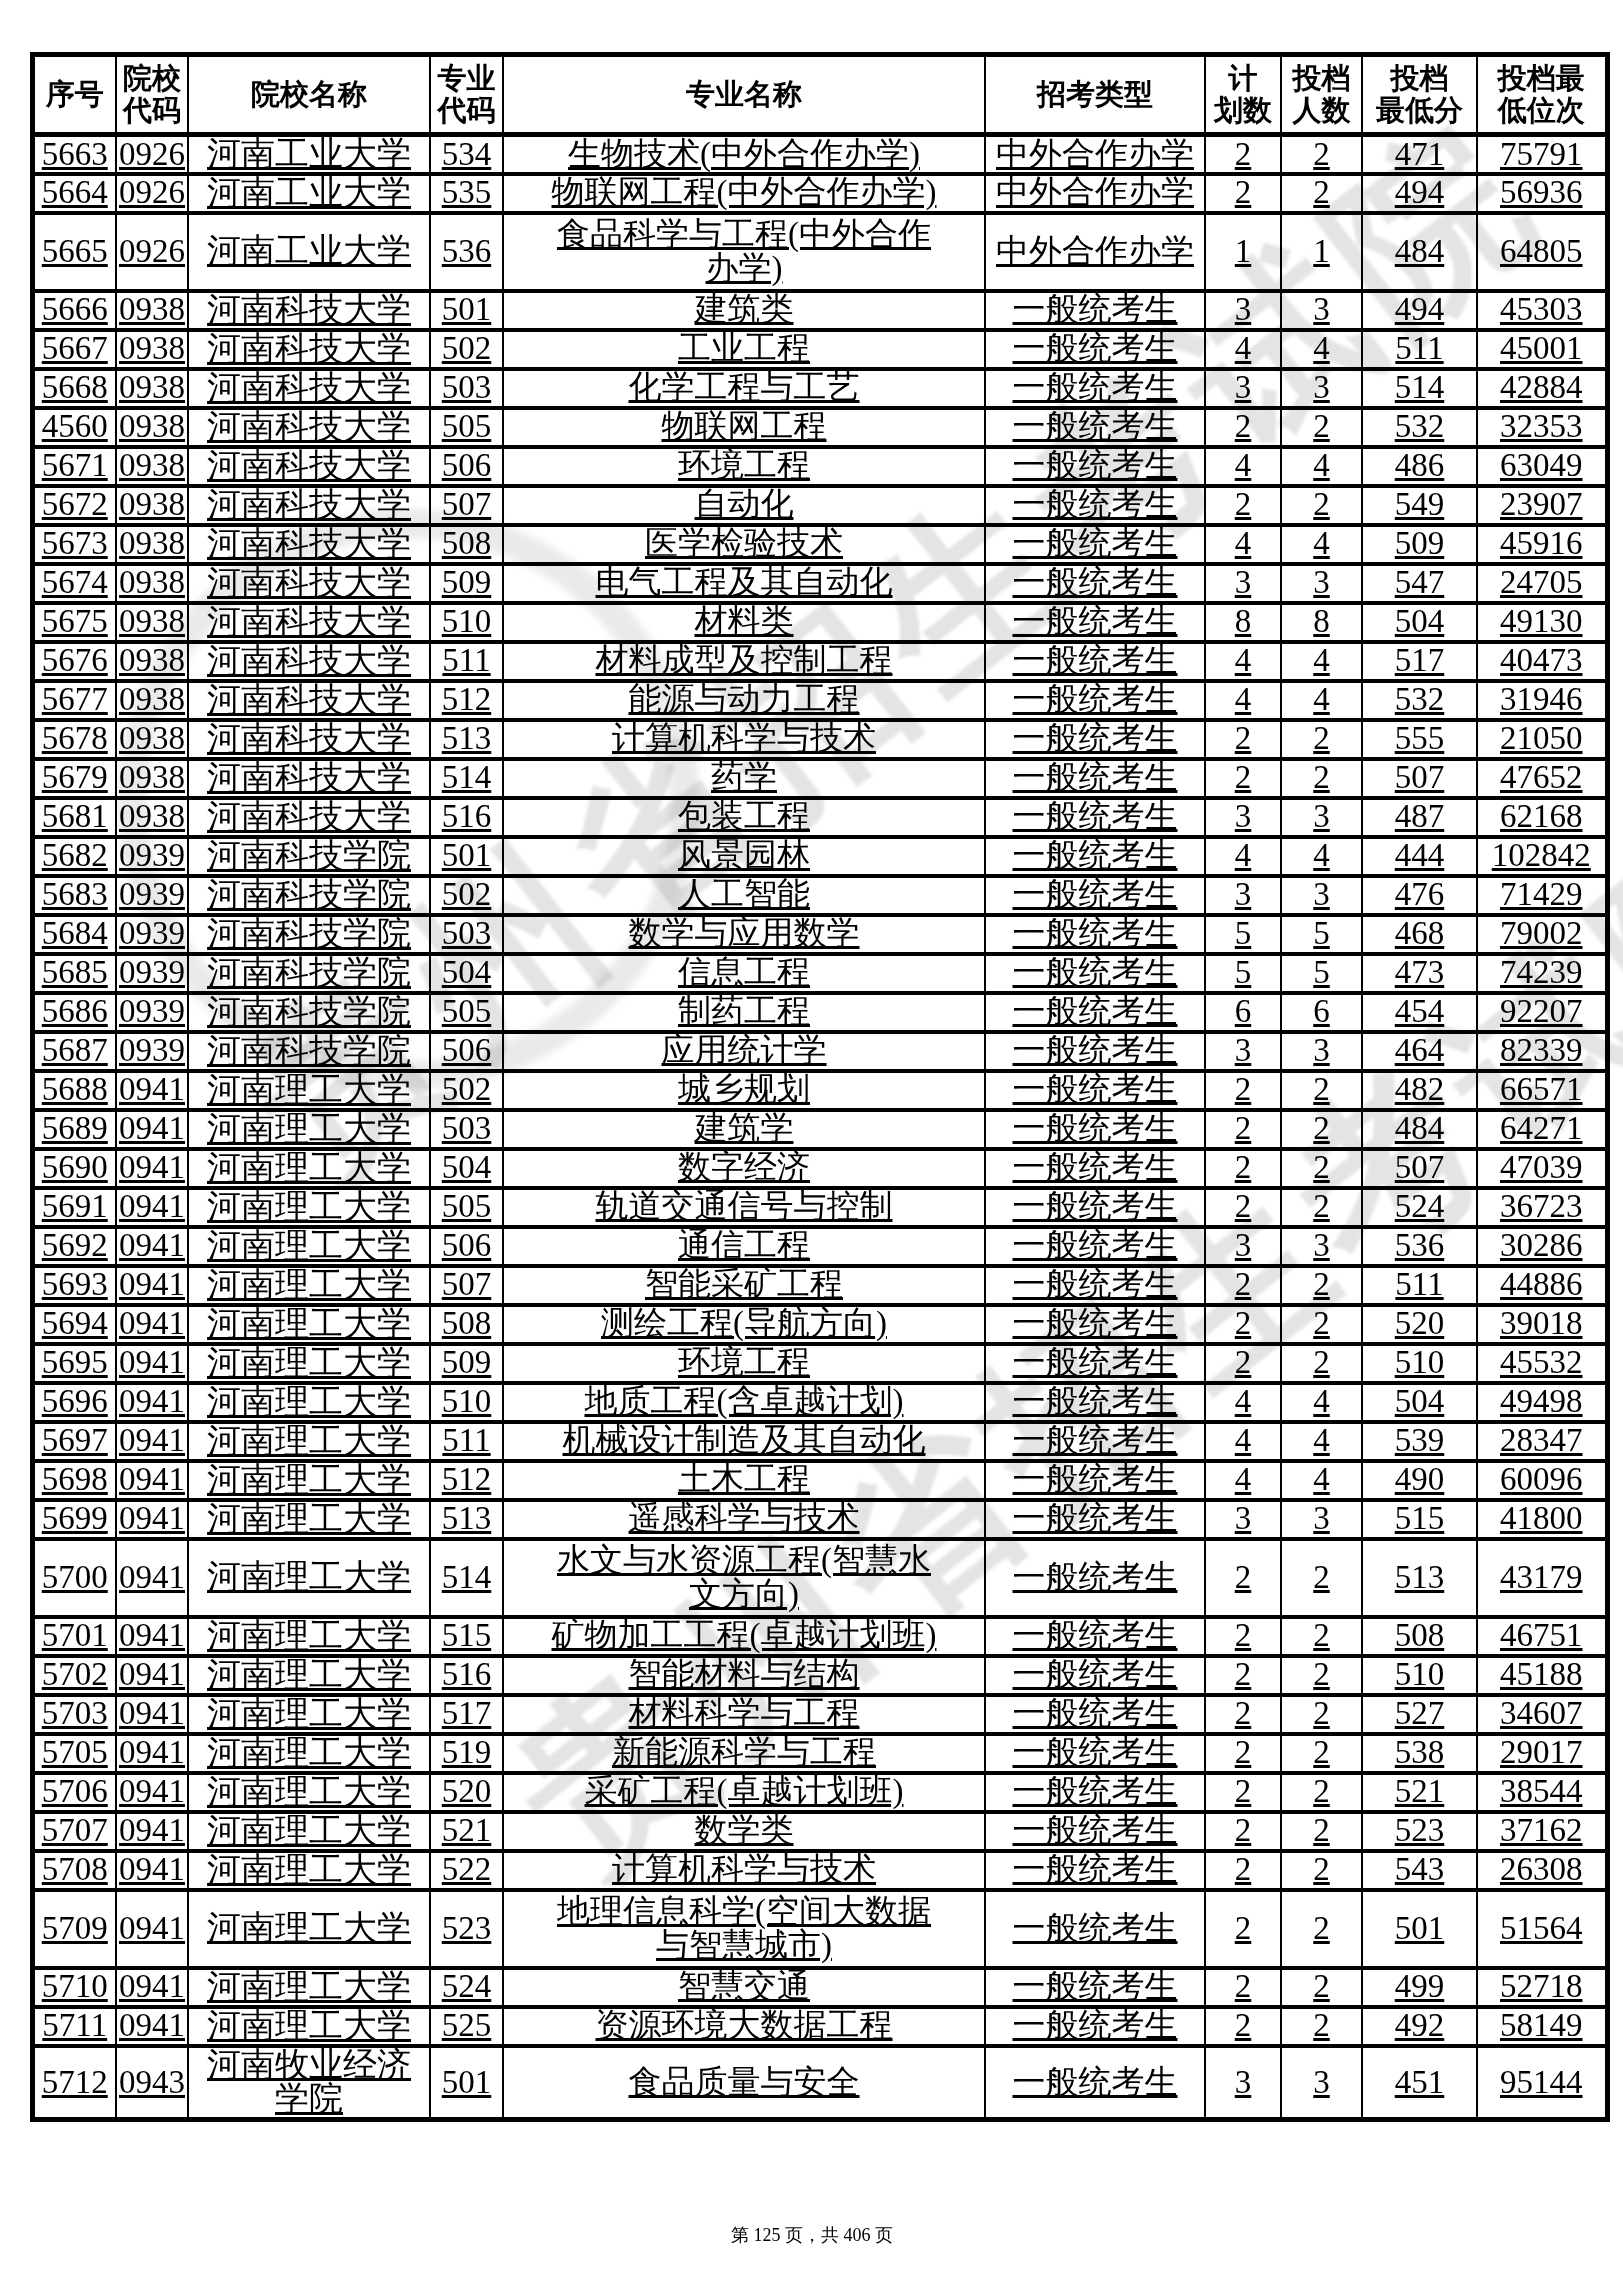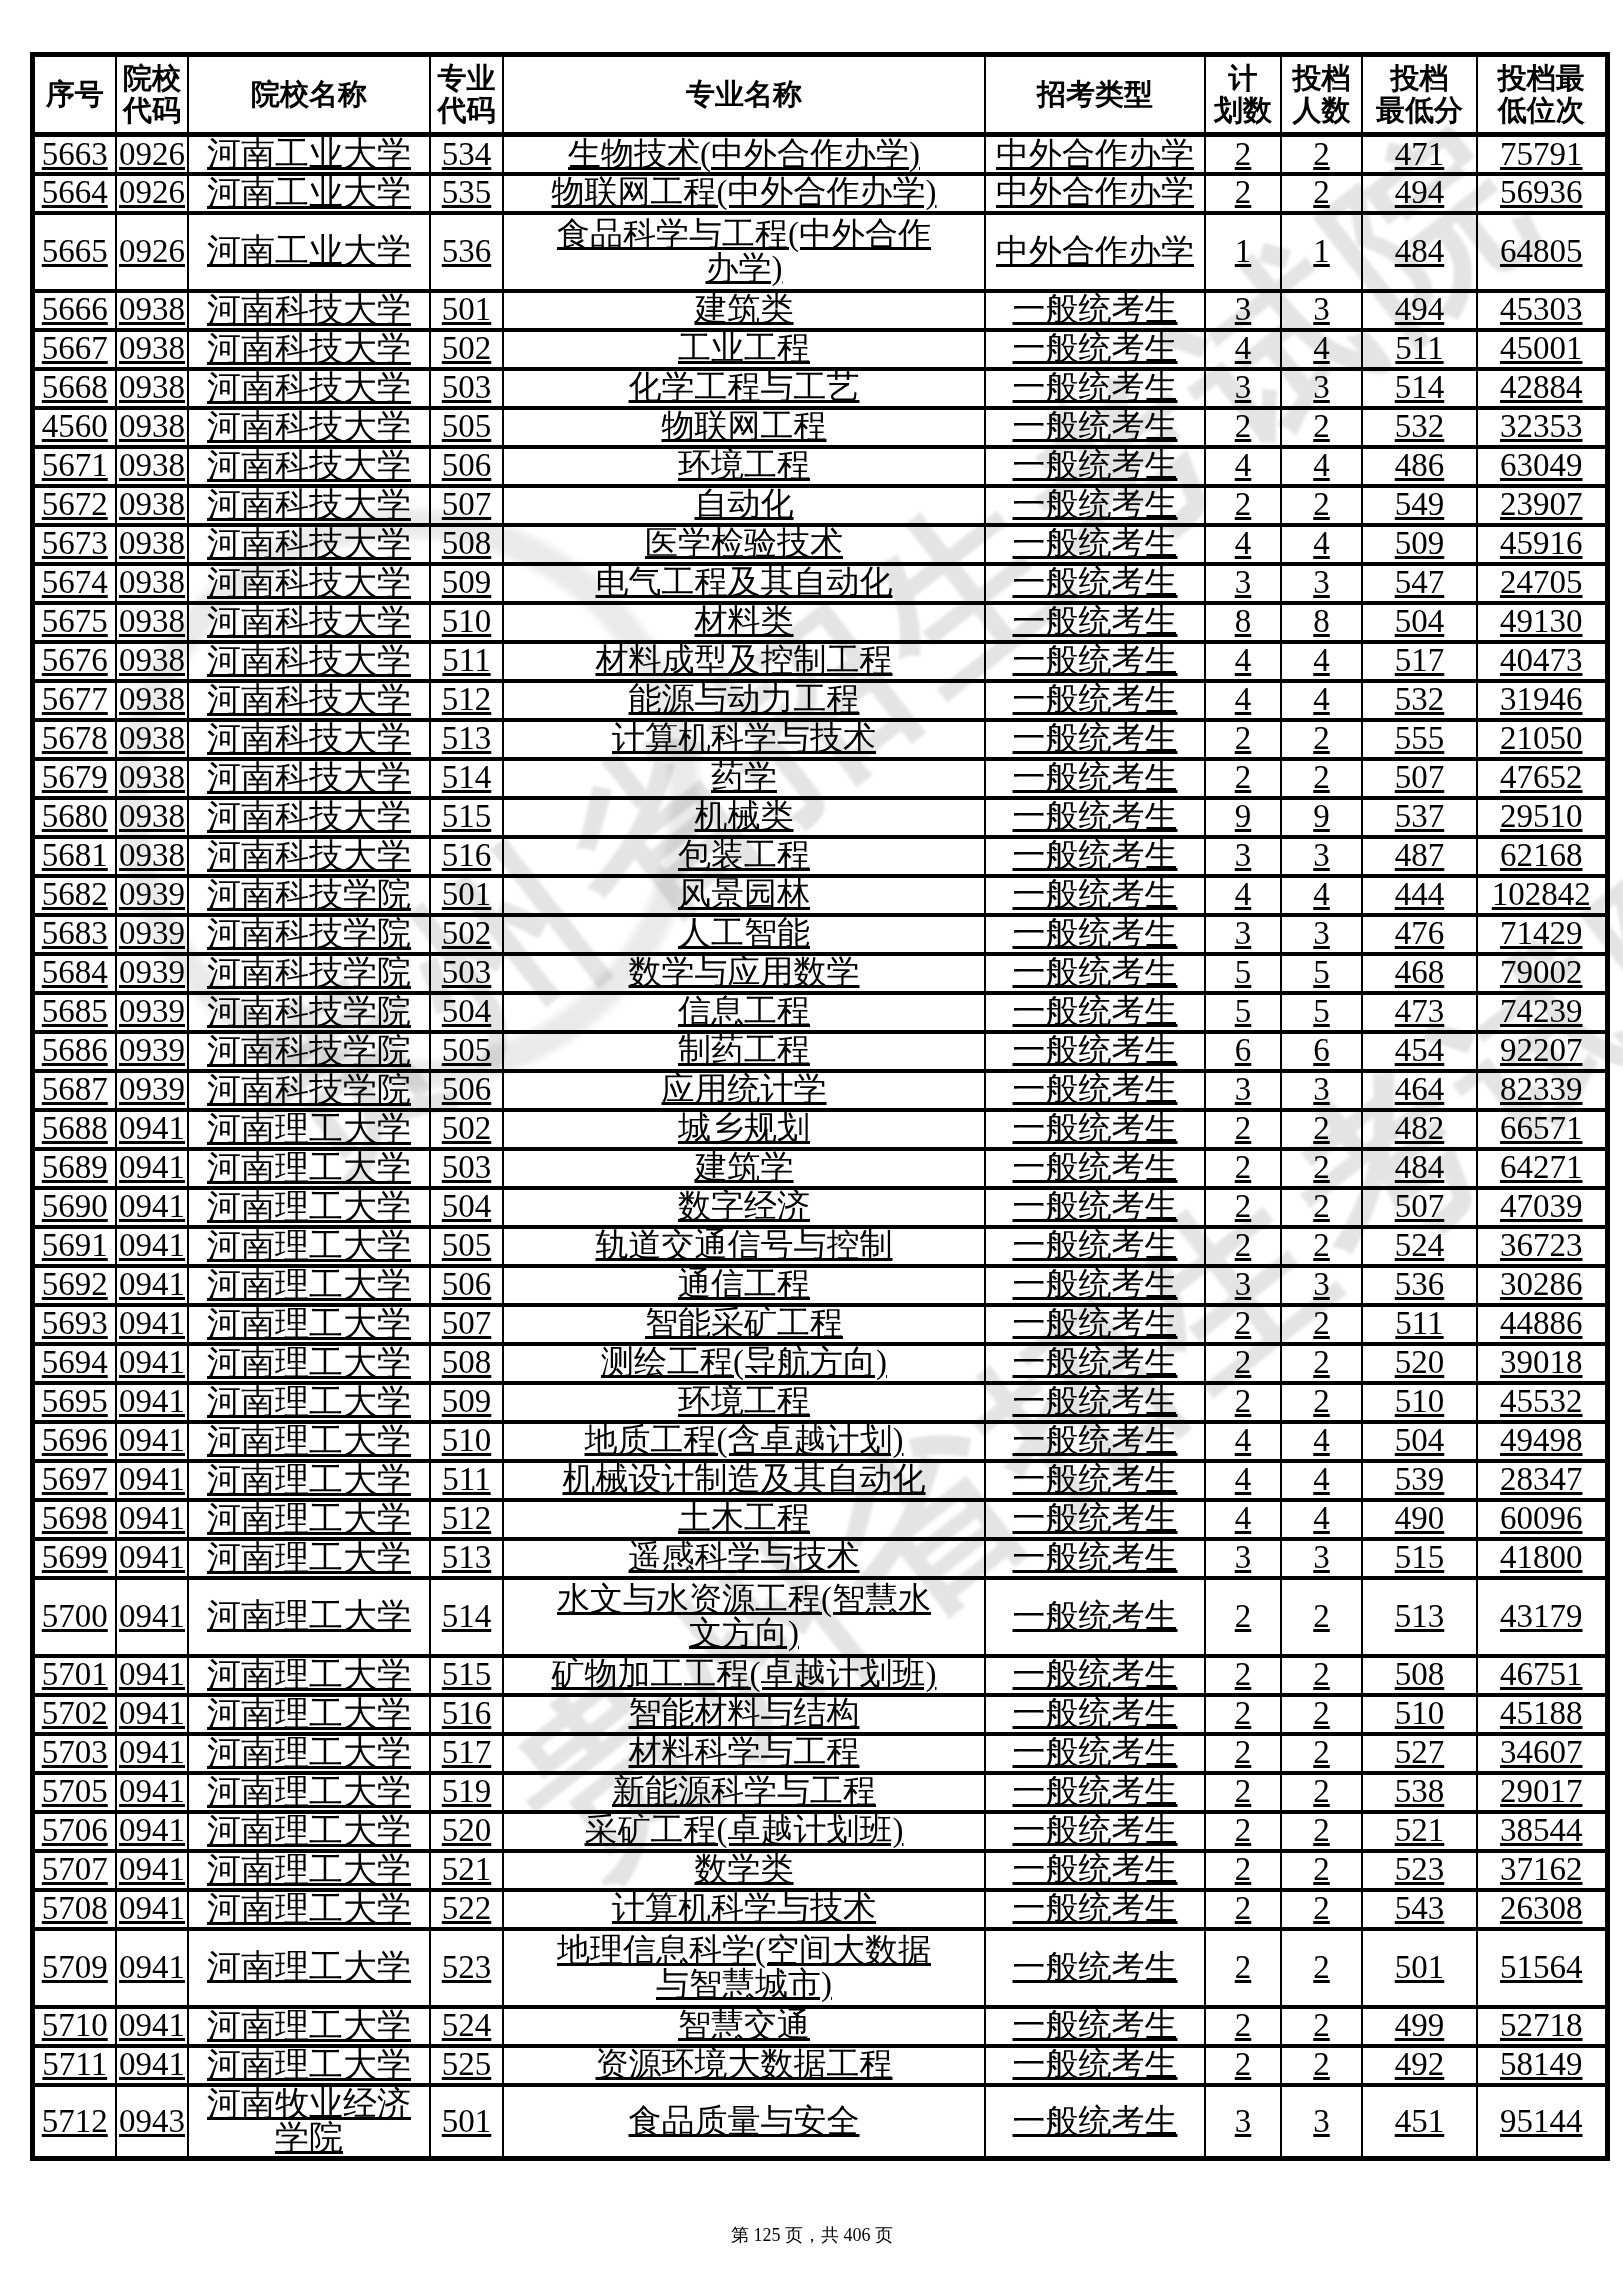--- a/index.html
+++ b/index.html
@@ -321,32 +321,20 @@
           <td>河南科技大学</td>
           <td>514</td>
           <td>药学</td>
           <td>一般统考生</td>
           <td>2</td>
           <td>2</td>
           <td>507</td>
           <td>47652</td>
         </tr>
         <tr>
-          <td>5680</td>
-          <td>0938</td>
-          <td>河南科技大学</td>
-          <td>515</td>
-          <td>机械类</td>
-          <td>一般统考生</td>
-          <td>9</td>
-          <td>9</td>
-          <td>537</td>
-          <td>29510</td>
-        </tr>
-        <tr>
           <td>5681</td>
           <td>0938</td>
           <td>河南科技大学</td>
           <td>516</td>
           <td>包装工程</td>
           <td>一般统考生</td>
           <td>3</td>
           <td>3</td>
           <td>487</td>
           <td>62168</td>

